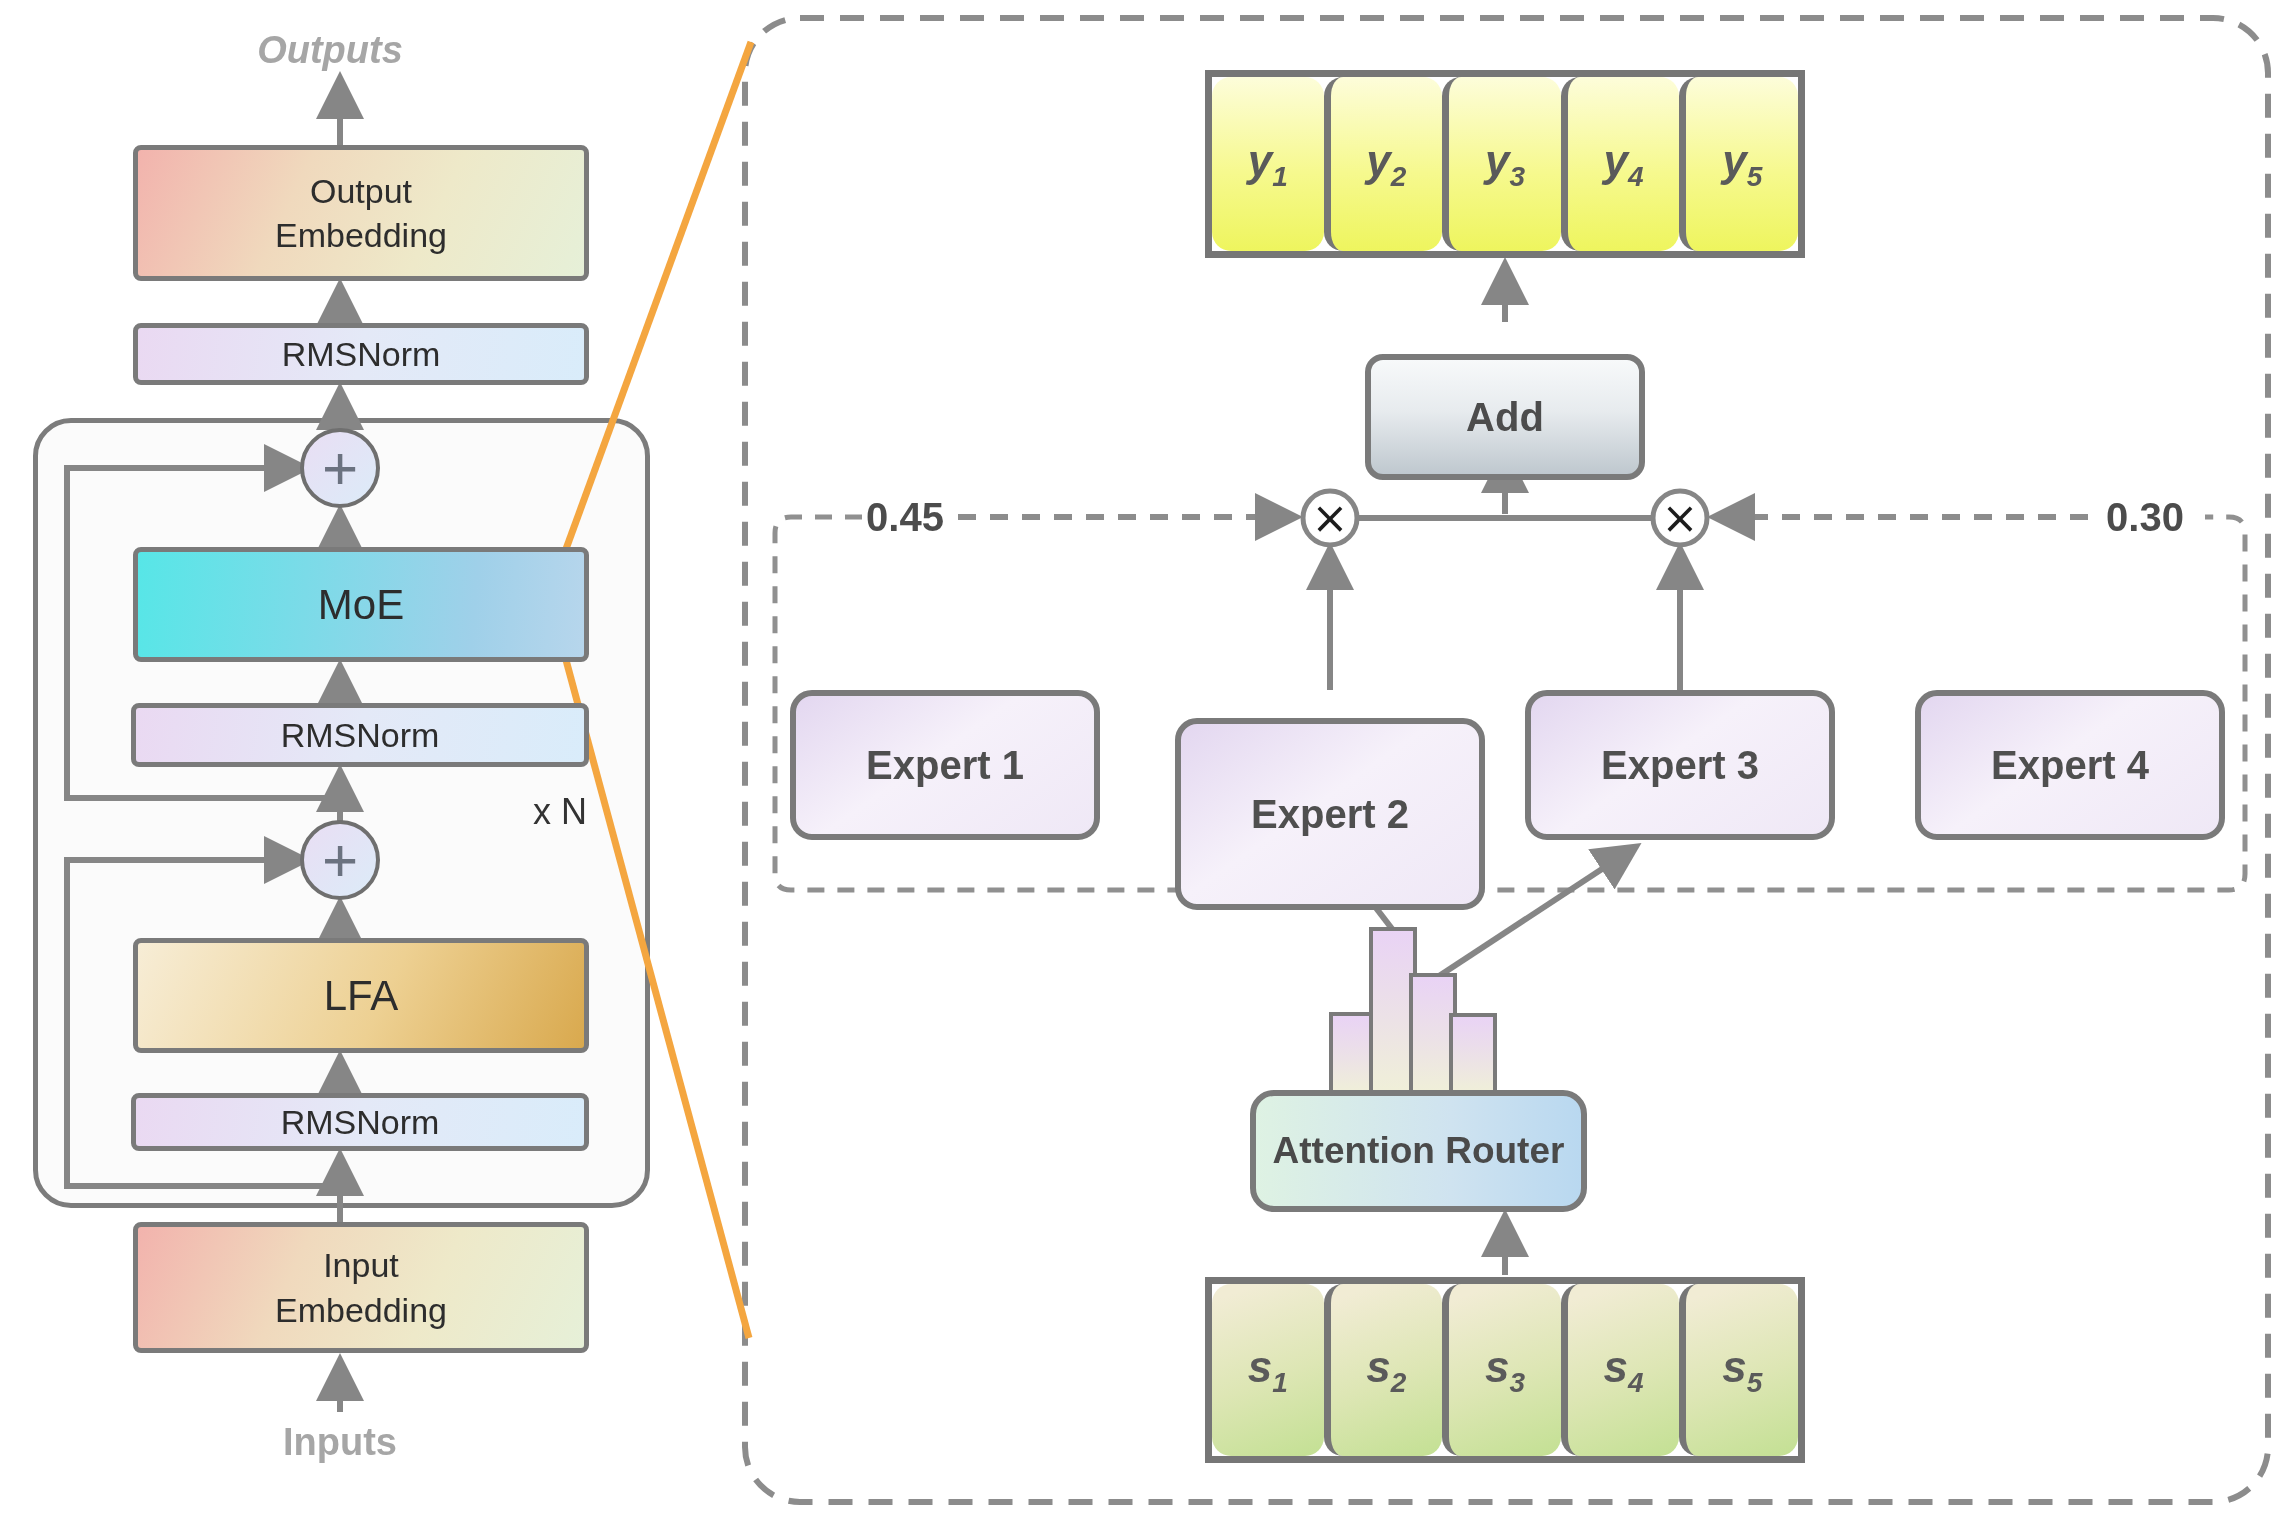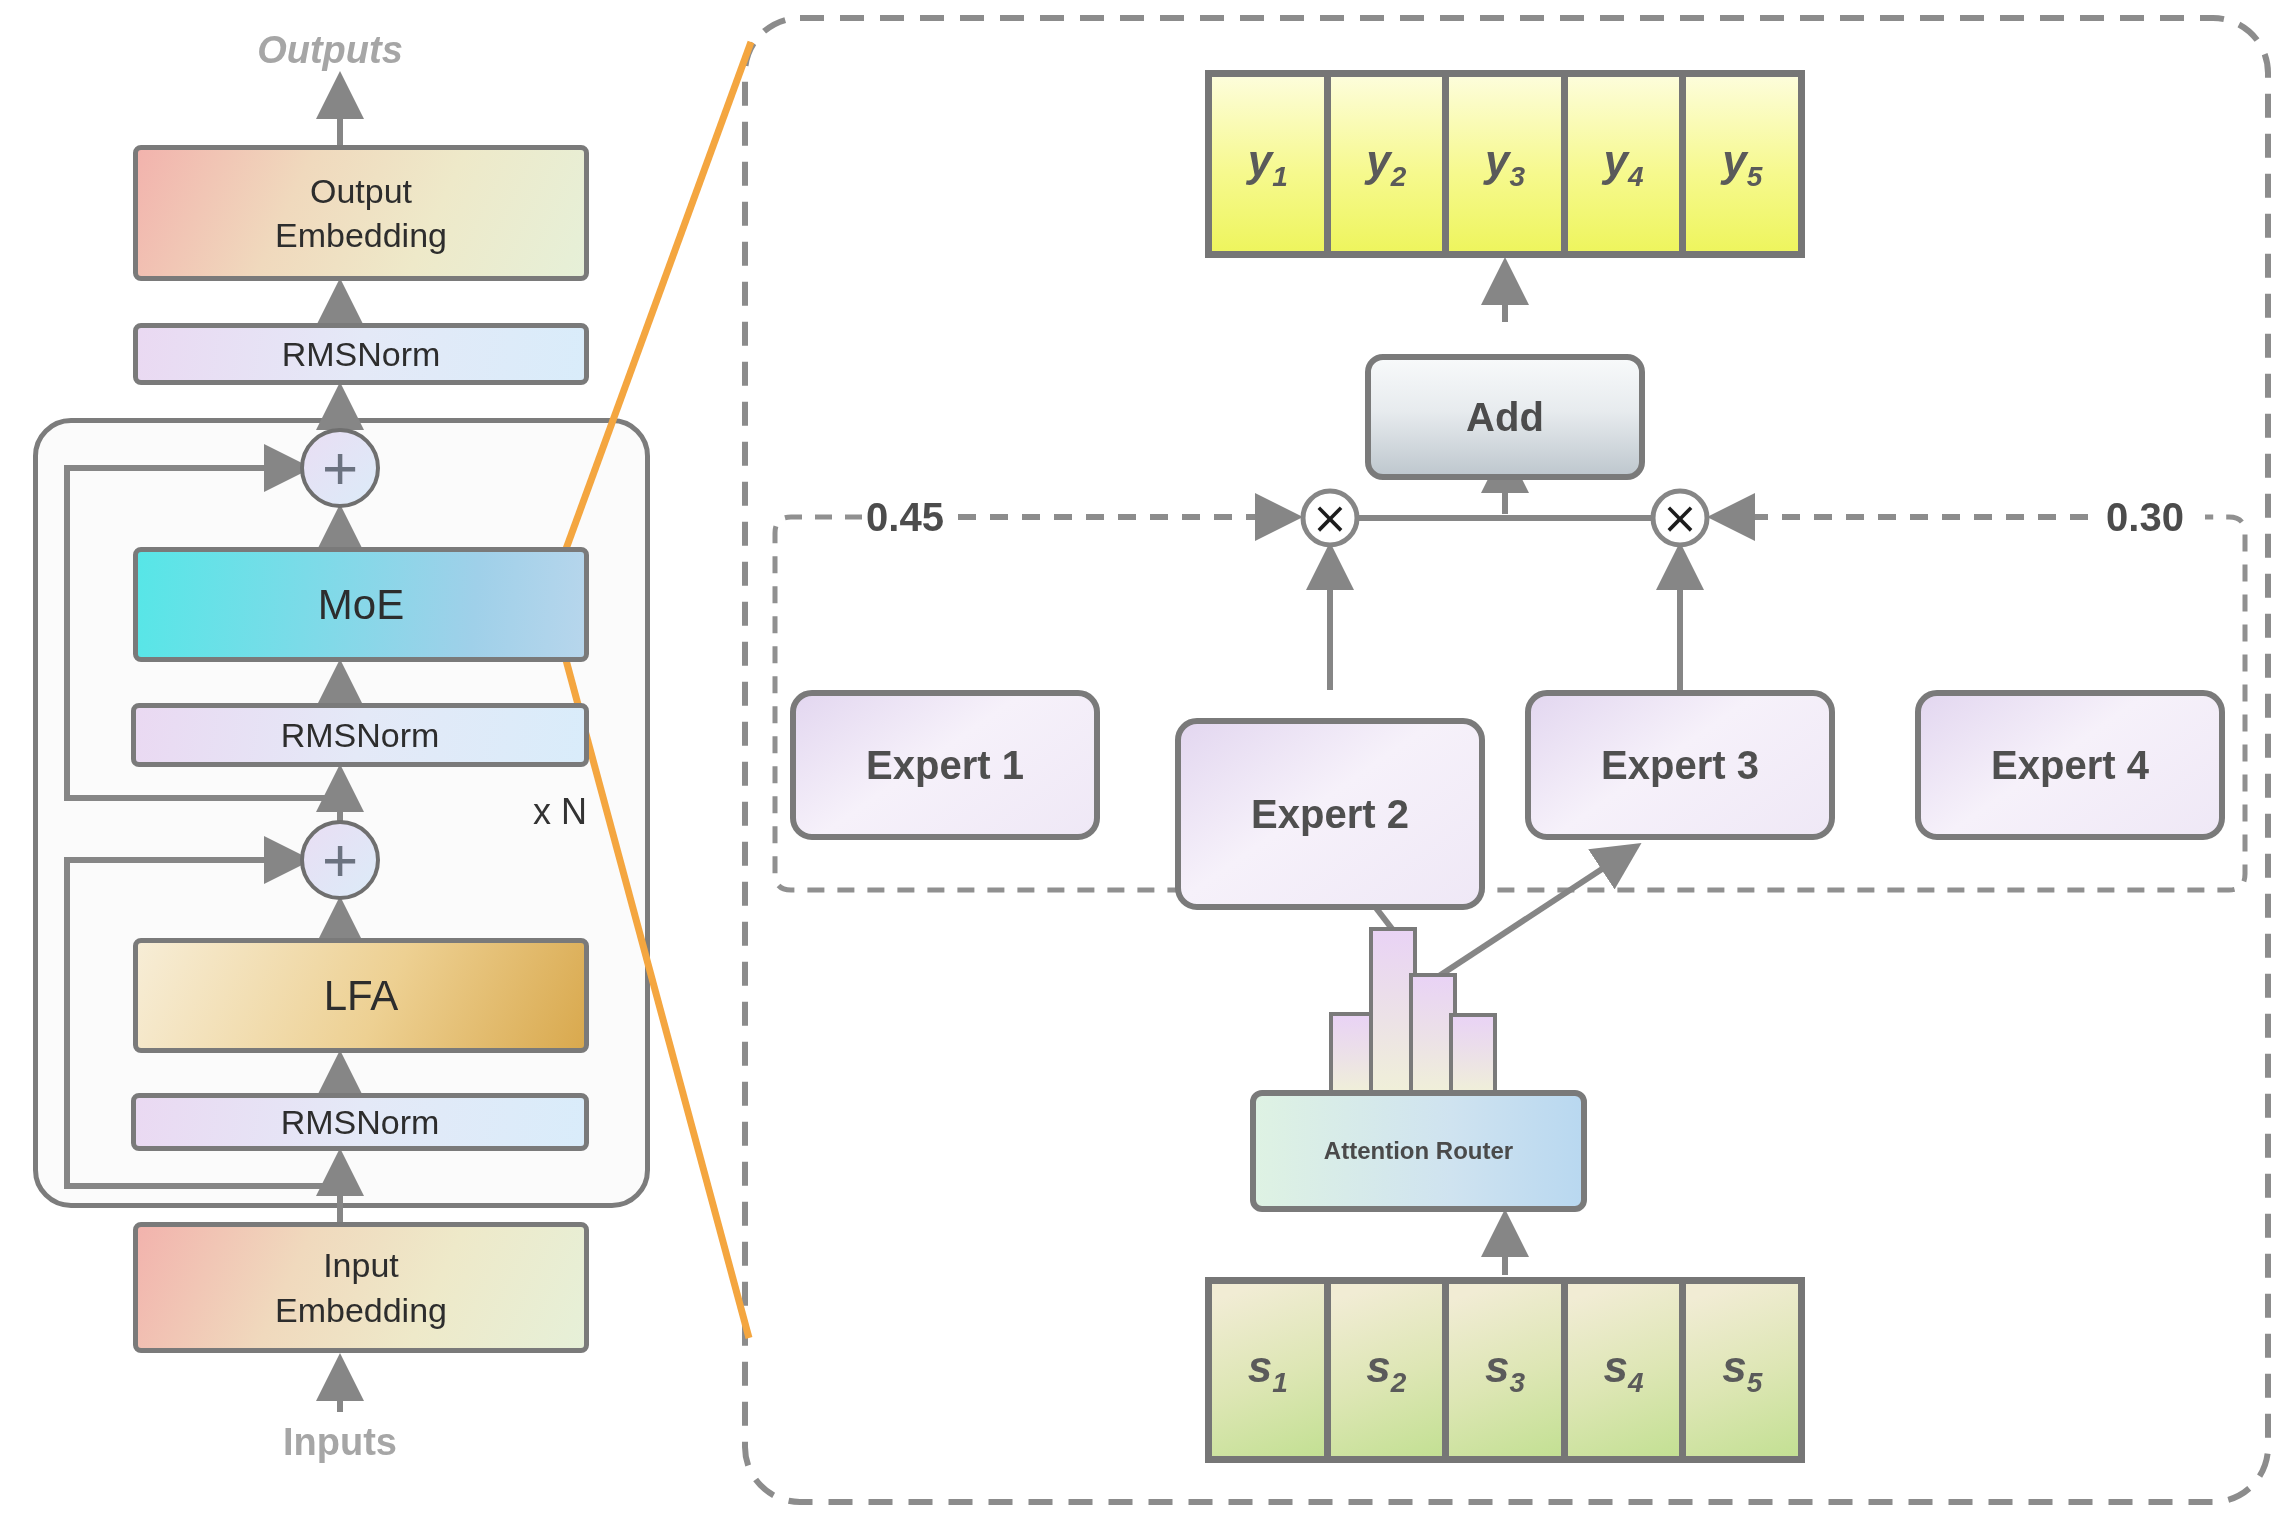--- a/index.html
+++ b/index.html
@@ -18,33 +18,33 @@
   .moe{background:linear-gradient(95deg,#57e6e7 0%,#9fd0e9 75%,#b7d6ec 100%);font-size:42px;}
   .lfa{background:linear-gradient(115deg,#f7edd6 0%,#edd092 55%,#d9a94e 100%);font-size:42px;text-align:center;}
   .container-round{background:#fbfbfb;border:5px solid #7c7c7c;border-radius:38px;}
   .plus-circle{width:80px;height:80px;border-radius:50%;border:4px solid #6f6f6f;
                background:linear-gradient(135deg,#e9def4 0%,#dcebf8 100%);
                font-size:62px;font-weight:300;color:#6b7280;line-height:0;}
   .xn{font-size:36px;color:#333333;}
 
   
   .tokrow{border:7px solid #767676;display:flex;}
-  .tokcell{flex:1 1 0;display:flex;align-items:center;justify-content:center;}
+  .tokcell{flex:1 1 0;display:flex;align-items:center;justify-content:center;border-radius:19px;}
   .tokcell + .tokcell{border-left:7px solid #767676;}
   .ycell{background:linear-gradient(180deg,#fdfdda 0%,#f6f98e 55%,#eef55e 100%);}
   .scell{background:linear-gradient(160deg,#f1ecd4 8%,#dde6b4 55%,#c3e093 100%);}
   .sym{font-size:44px;font-weight:bold;font-style:italic;color:#5a5a5a;}
   .sym sub{font-size:28px;font-weight:bold;font-style:italic;}
   .addbox{background:linear-gradient(180deg,#f7f9fa 0%,#e7ebee 45%,#bfc8cf 100%);
           border:6px solid #7a7a7a;border-radius:18px;font-size:40px;font-weight:bold;color:#4c4c4c;margin-top:32px;}
   .weight{font-size:40px;font-weight:bold;color:#4c4c4c;}
   .expert{background:linear-gradient(145deg,#e3d7f0 0%,#f6f1fa 45%,#efe8f6 100%);
           border:6px solid #7a7a7a;border-radius:22px;font-size:40px;font-weight:bold;color:#4f4f4f;}
   .router{background:linear-gradient(90deg,#def2e3 0%,#cfe3f0 60%,#b9d8f0 100%);
-          border:6px solid #7a7a7a;border-radius:12px;font-size:24px;font-weight:bold;color:#4a4a4a;}
+          border:6px solid #7a7a7a;border-radius:24px;font-size:37px;font-weight:bold;color:#4a4a4a;}
   .rbar{position:absolute;width:40px;border:4px solid #7a7a7a;border-bottom:none;
         background:linear-gradient(180deg,#e9d3f5 0%,#ece2e6 55%,#f0f0d8 100%);}
 </style>
 </head>
 <body>
 
 <div id="stage">
 
   <div class="abs container-round" style="left:33px;top:418px;width:617px;height:790px;"></div>
 

